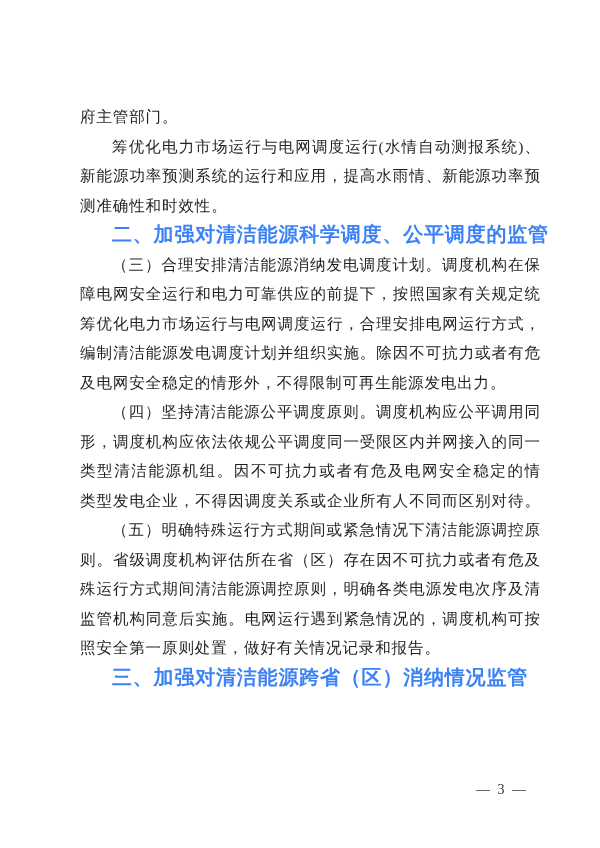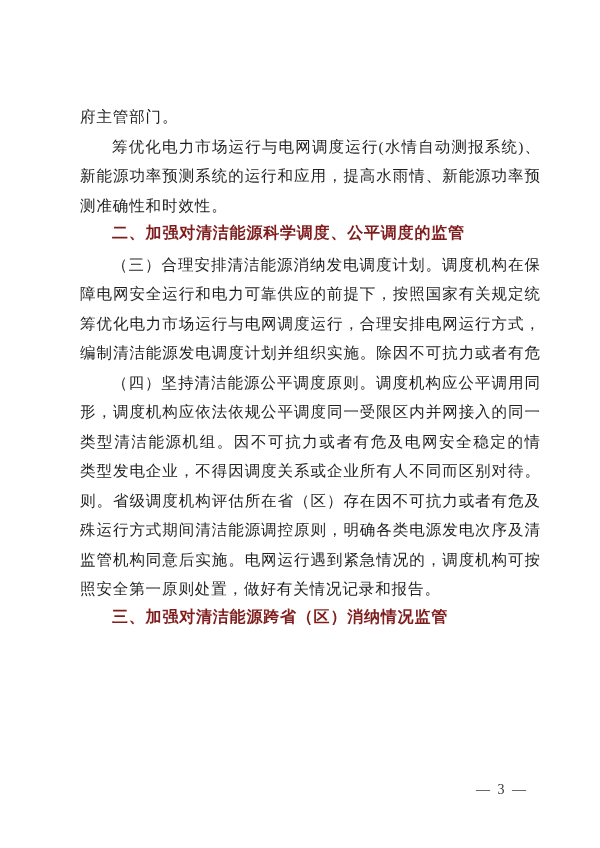--- a/index.html
+++ b/index.html
@@ -33,25 +33,25 @@
     letter-spacing: 0;
     white-space: normal;
     text-align: justify;
     text-align-last: justify;
     text-justify: inter-character;
   }
   .line.indent {
     text-indent: 32px;
   }
   .line.heading {
-    font-family: Liberation Mono, monospace;
+    font-family: Liberation Sans, sans-serif;
     font-weight: bold;
-    font-size: 16px;
+    font-size: 20px;
     letter-spacing: 0.8px;
-    color: #7f1d1d;
+    color: #3b82f6;
   }
   .page-number {
     position: absolute;
     top: 782px;
     right: 72px;
     font-family: "Liberation Serif", "DejaVu Serif", serif;
     font-size: 14px;
     color: #333333;
     letter-spacing: 2px;
   }
@@ -63,24 +63,26 @@
   <main class="text-block">
       <div class="line">府主管部门。</div>
       <div class="line indent justify">筹优化电力市场运行与电网调度运行(水情自动测报系统)、</div>
       <div class="line justify">新能源功率预测系统的运行和应用，提高水雨情、新能源功率预</div>
       <div class="line">测准确性和时效性。</div>
       <div class="line heading indent">二、加强对清洁能源科学调度、公平调度的监管</div>
       <div class="line indent justify">（三）合理安排清洁能源消纳发电调度计划。调度机构在保</div>
       <div class="line justify">障电网安全运行和电力可靠供应的前提下，按照国家有关规定统</div>
       <div class="line justify">筹优化电力市场运行与电网调度运行，合理安排电网运行方式，</div>
       <div class="line justify">编制清洁能源发电调度计划并组织实施。除因不可抗力或者有危</div>
+      <div class="line">及电网安全稳定的情形外，不得限制可再生能源发电出力。</div>
       <div class="line indent justify">（四）坚持清洁能源公平调度原则。调度机构应公平调用同</div>
       <div class="line justify">形，调度机构应依法依规公平调度同一受限区内并网接入的同一</div>
       <div class="line justify">类型清洁能源机组。因不可抗力或者有危及电网安全稳定的情</div>
       <div class="line justify">类型发电企业，不得因调度关系或企业所有人不同而区别对待。</div>
+      <div class="line indent justify">（五）明确特殊运行方式期间或紧急情况下清洁能源调控原</div>
       <div class="line justify">则。省级调度机构评估所在省（区）存在因不可抗力或者有危及</div>
       <div class="line justify">殊运行方式期间清洁能源调控原则，明确各类电源发电次序及清</div>
       <div class="line justify">监管机构同意后实施。电网运行遇到紧急情况的，调度机构可按</div>
       <div class="line">照安全第一原则处置，做好有关情况记录和报告。</div>
       <div class="line heading indent">三、加强对清洁能源跨省（区）消纳情况监管</div>
     </main>
   <div class="page-number">— 3 —</div>
 </div>
 
 </body></html>

